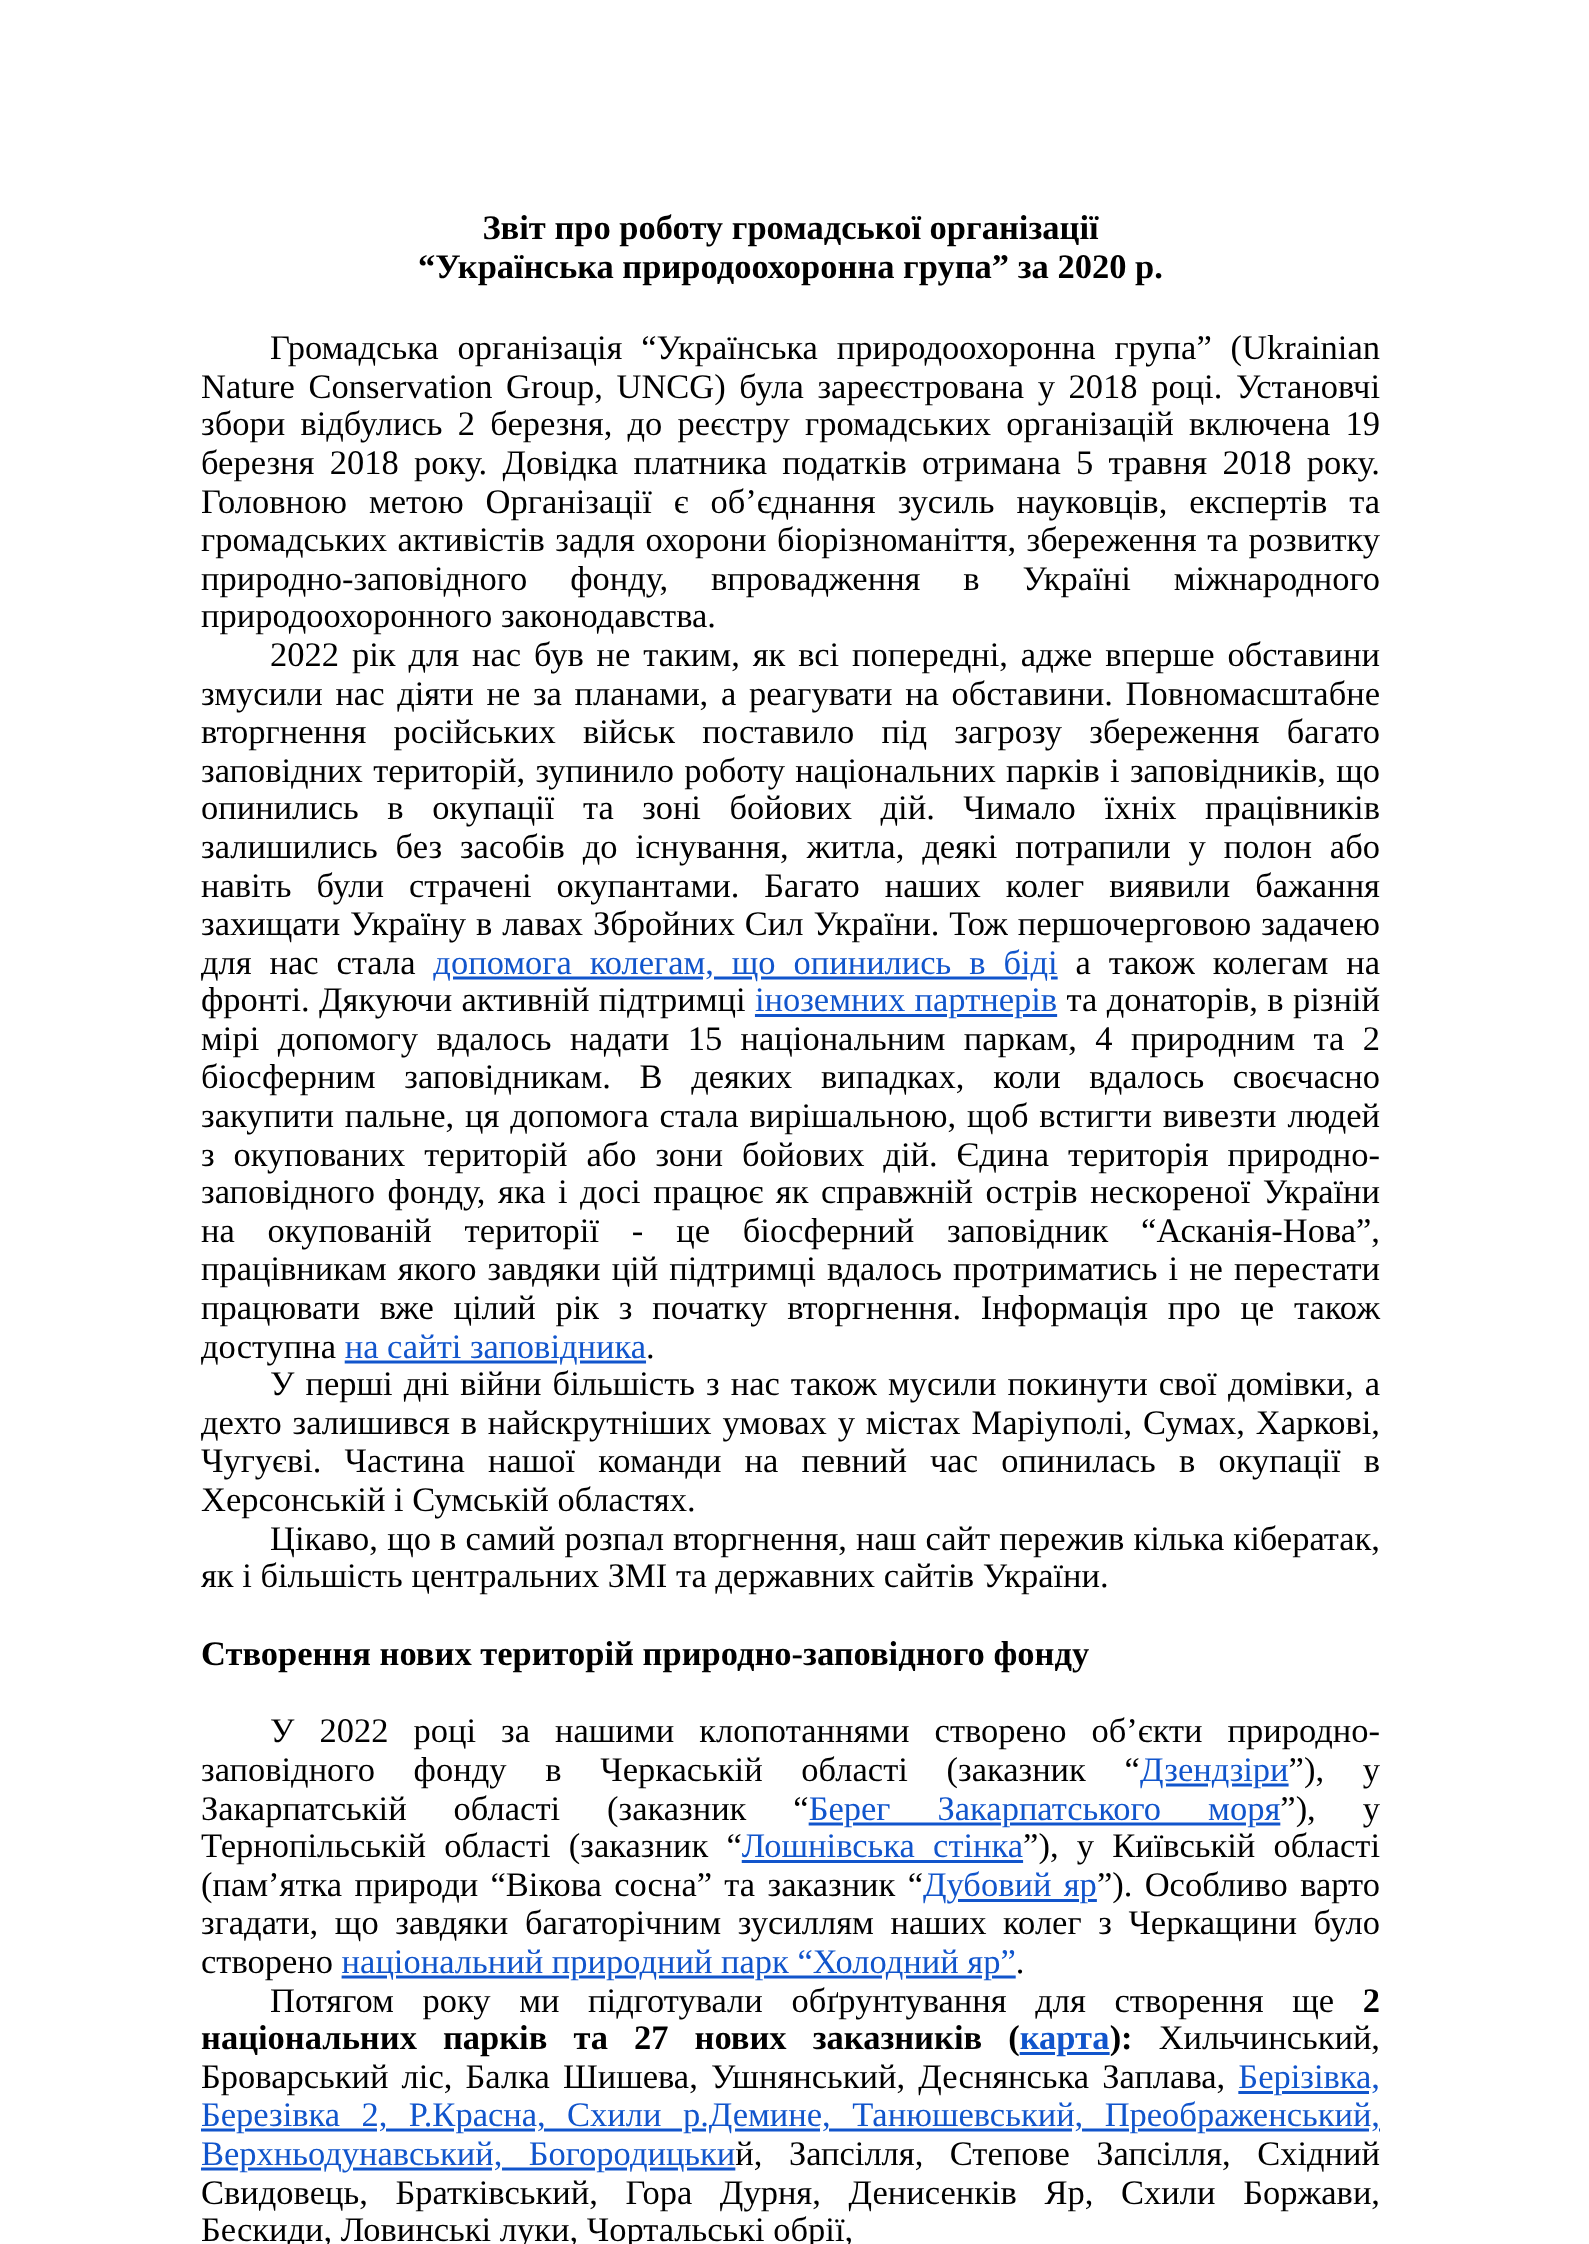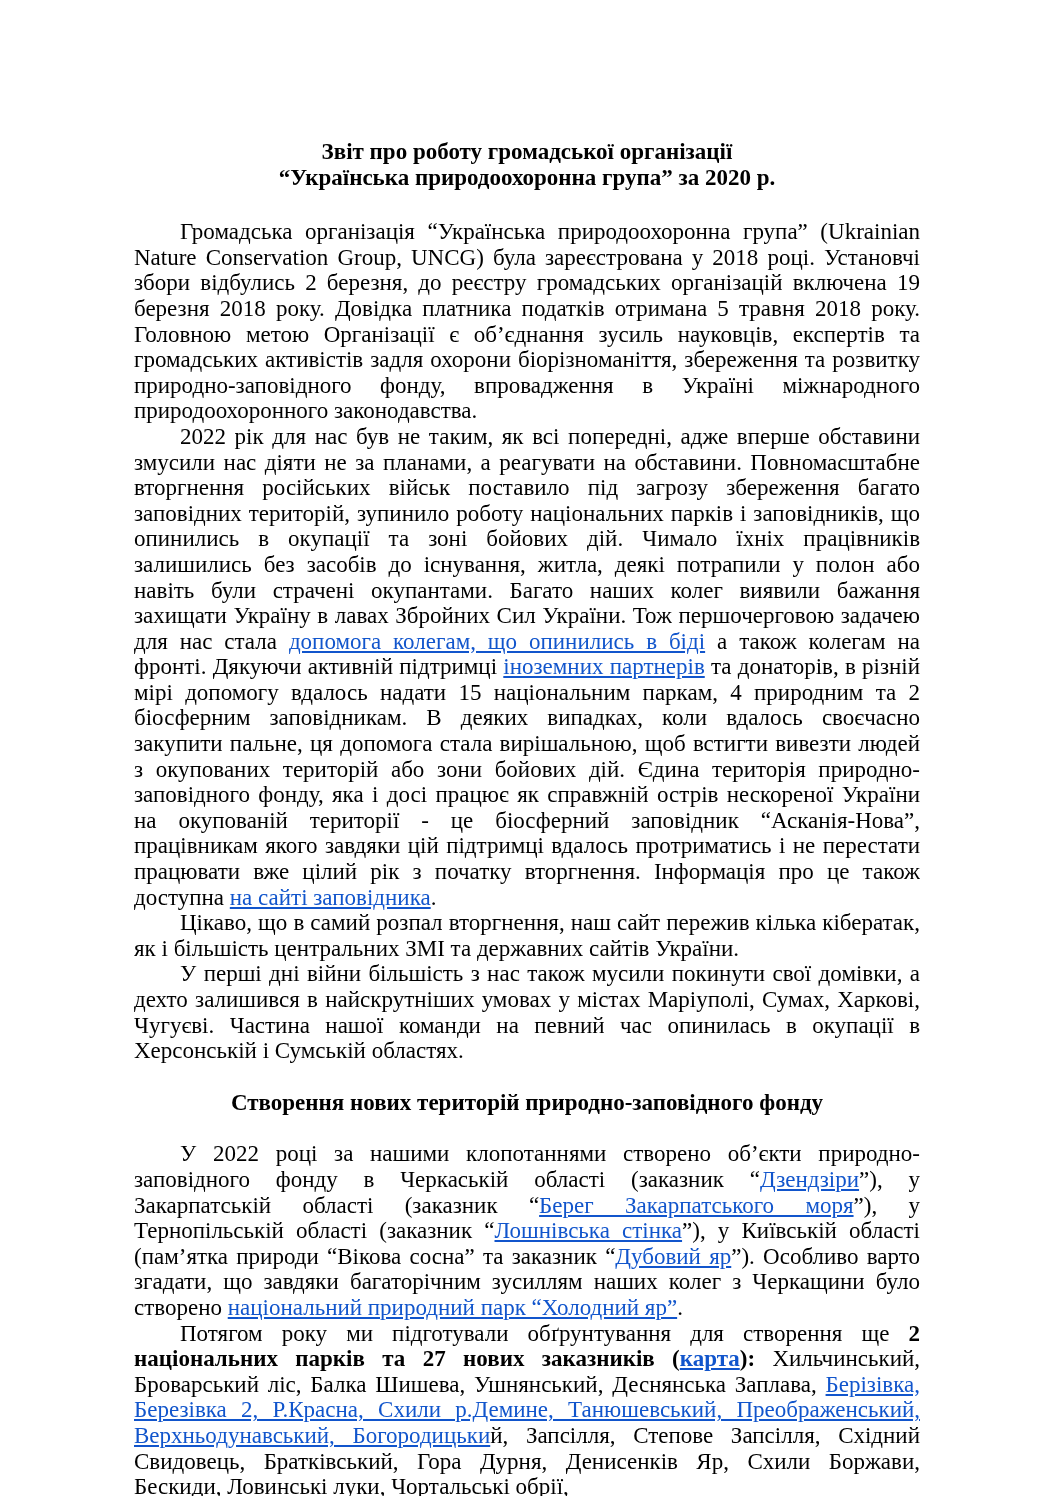--- a/index.html
+++ b/index.html
@@ -27,21 +27,21 @@
     font-weight: bold;
     margin: 0 0 29px 0;
   }
   p.para {
     margin: 0;
     text-align: justify;
     text-indent: 46px;
   }
   p.heading {
     margin: 26px 0 26px 0;
-    text-align: center;
+    text-align: left;
     font-weight: bold;
     text-indent: 0;
   }
   .bold { font-weight: bold; }
   a.link {
     color: var(--link-color, #1155CC);
     text-decoration: underline;
     cursor: pointer;
   }
 </style>
@@ -49,19 +49,19 @@
 <body>
 
 <div class="page" style="background: rgb(255, 255, 255); color: rgb(0, 0, 0);">
   <div id="doc">
       <div class="doc-title">
         <div>Звіт про роботу громадської організації</div>
         <div>“Українська природоохоронна група” за 2020 р.</div>
       </div>
       <p class="para"><span>Громадська організація “Українська природоохоронна група” (Ukrainian Nature Conservation Group, UNCG) була зареєстрована у 2018 році. Установчі збори відбулись 2 березня, до реєстру громадських організацій включена 19 березня 2018 року. Довідка платника податків отримана 5 травня 2018 року. Головною метою Організації є об’єднання зусиль науковців, експертів та громадських активістів задля охорони біорізноманіття, збереження та розвитку природно-заповідного фонду, впровадження в Україні міжнародного природоохоронного законодавства.</span></p>
       <p class="para"><span>2022 рік для нас був не таким, як всі попередні, адже вперше обставини змусили нас діяти не за планами, а реагувати на обставини. Повномасштабне вторгнення російських військ поставило під загрозу збереження багато заповідних територій, зупинило роботу національних парків і заповідників, що опинились в окупації та зоні бойових дій. Чимало їхніх працівників залишились без засобів до існування, житла, деякі потрапили у полон або навіть були страчені окупантами. Багато наших колег виявили бажання захищати Україну в лавах Збройних Сил України. Тож першочерговою задачею для нас стала </span><a class="link" href="#">допомога колегам, що опинились в біді</a><span> а також колегам на фронті. Дякуючи активній підтримці </span><a class="link" href="#">іноземних партнерів</a><span> та донаторів, в різній мірі допомогу вдалось надати 15 національним паркам, 4 природним та 2 біосферним заповідникам. В деяких випадках, коли вдалось своєчасно закупити пальне, ця допомога стала вирішальною, щоб встигти вивезти людей з окупованих територій або зони бойових дій. Єдина територія природно-заповідного фонду, яка і досі працює як справжній острів нескореної України на окупованій території - це біосферний заповідник “Асканія-Нова”, працівникам якого завдяки цій підтримці вдалось протриматись і не перестати працювати вже цілий рік з початку вторгнення. Інформація про це також доступна </span><a class="link" href="#">на сайті заповідника</a><span>.</span></p>
+      <p class="para"><span>У перші дні війни більшість з нас також мусили покинути свої домівки, а дехто залишився в найскрутніших умовах у містах Маріуполі, Сумах, Харкові, Чугуєві. Частина нашої команди на певний час опинилась в окупації в Херсонській і Сумській областях.</span></p>
       <p class="para"><span>Цікаво, що в самий розпал вторгнення, наш сайт пережив кілька кібератак, як і більшість центральних ЗМІ та державних сайтів України.</span></p>
-      <p class="para"><span>У перші дні війни більшість з нас також мусили покинути свої домівки, а дехто залишився в найскрутніших умовах у містах Маріуполі, Сумах, Харкові, Чугуєві. Частина нашої команди на певний час опинилась в окупації в Херсонській і Сумській областях.</span></p>
       <p class="heading"><span>Створення нових територій природно-заповідного фонду</span></p>
       <p class="para"><span>У 2022 році за нашими клопотаннями створено об’єкти природно-заповідного фонду в Черкаській області (заказник “</span><a class="link" href="#">Дзендзіри</a><span>”), у Закарпатській області (заказник “</span><a class="link" href="#">Берег Закарпатського моря</a><span>”), у Тернопільській області (заказник “</span><a class="link" href="#">Лошнівська стінка</a><span>”), у Київській області (пам’ятка природи “Вікова сосна” та заказник “</span><a class="link" href="#">Дубовий яр</a><span>”). Особливо варто згадати, що завдяки багаторічним зусиллям наших колег з Черкащини було створено </span><a class="link" href="#">національний природний парк “Холодний яр”</a><span>.</span></p>
       <p class="para"><span>Потягом року ми підготували обґрунтування для створення ще </span><span class="bold">2 національних парків та 27 нових заказників (</span><a class="link bold" href="#">карта</a><span class="bold">):</span><span> Хильчинський, Броварський ліс, Балка Шишева, Ушнянський, Деснянська Заплава, </span><a class="link" href="#">Берізівка, Березівка 2, Р.Красна, Схили р.Демине, Танюшевський, Преображенський, Верхньодунавський, Богородицьки</a><span>й, Запсілля, Степове Запсілля, Східний Свидовець, Братківський, Гора Дурня, Денисенків Яр, Схили Боржави, Бескиди, Ловинські луки, Чортальські обрії,</span></p>
     </div>
 </div>
 
 </body></html>

